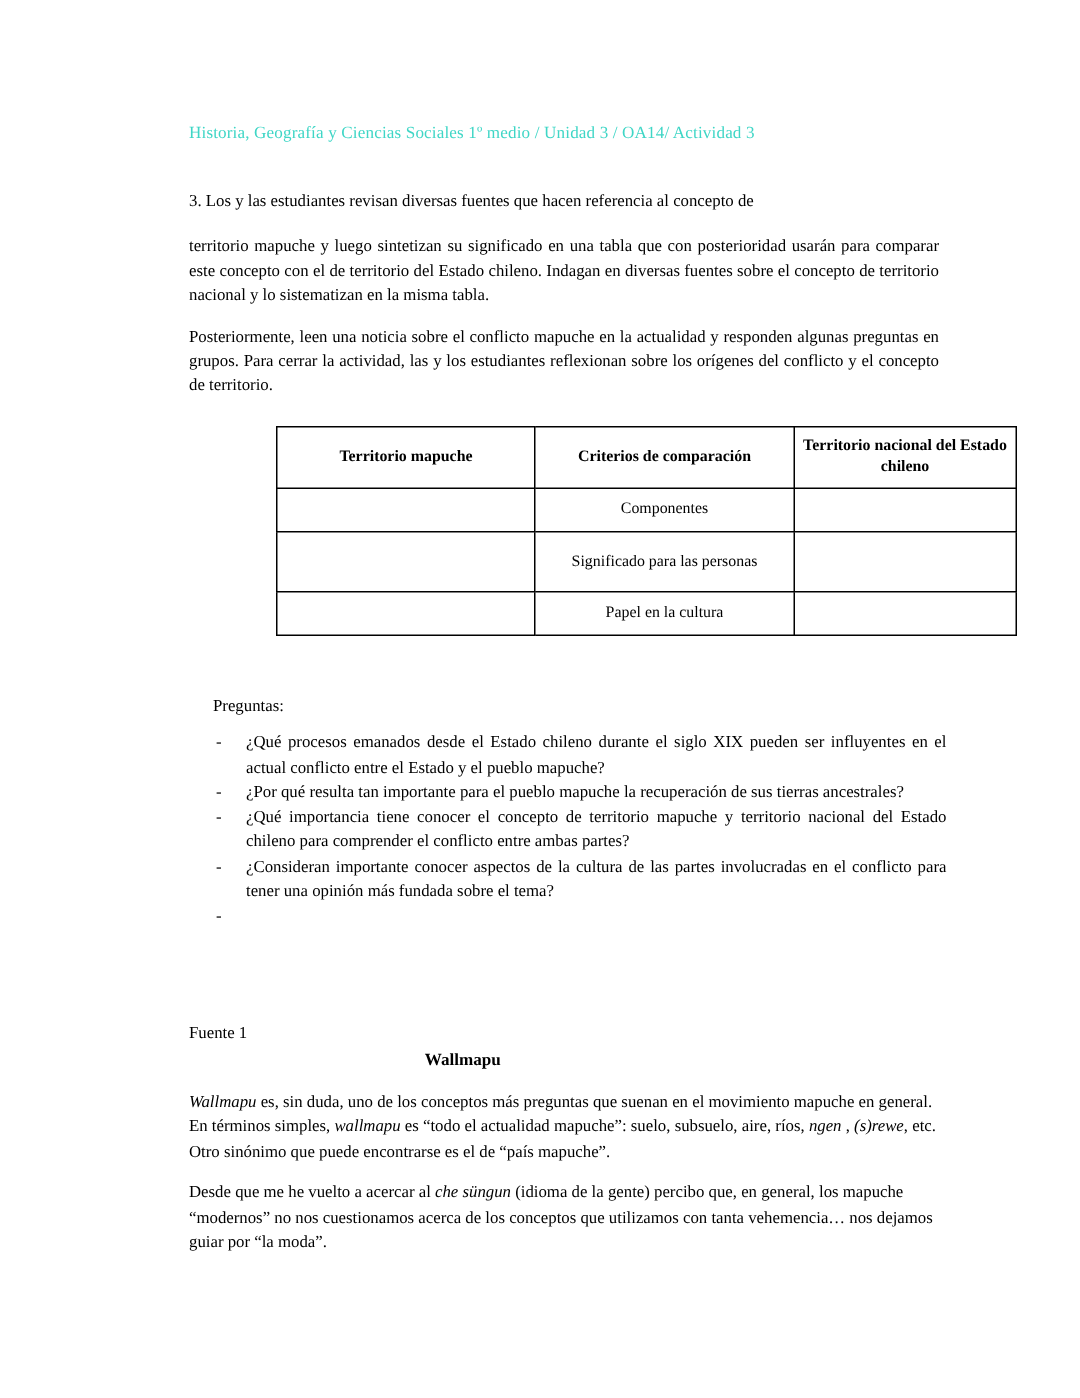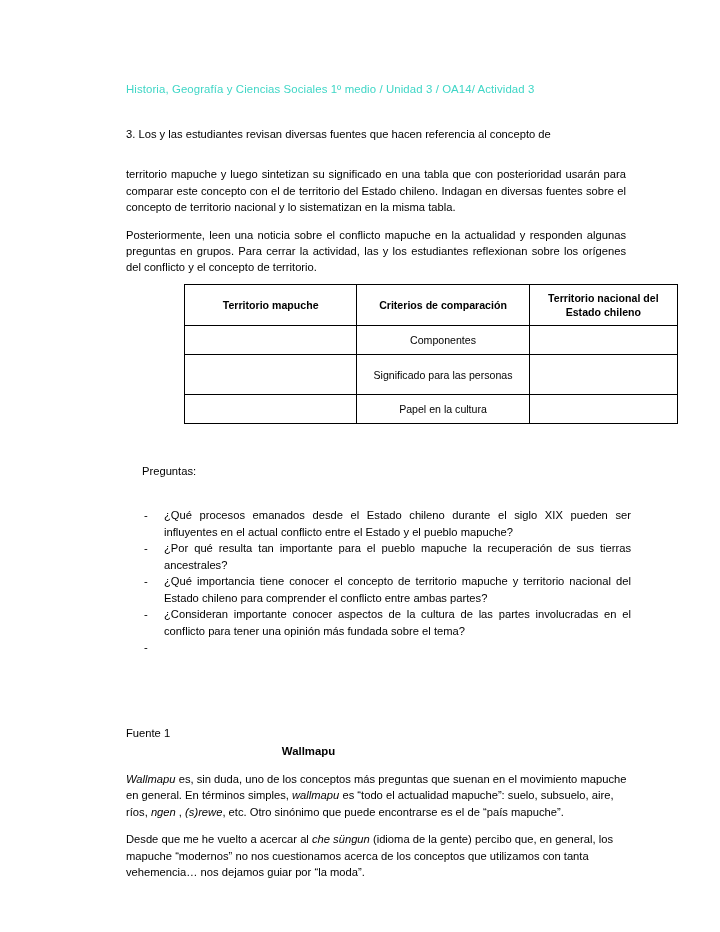--- a/index.html
+++ b/index.html
@@ -14,20 +14,21 @@
     color: #000000;
     -webkit-font-smoothing: antialiased;
   }
 
   .page {
     position: relative;
     width: 720px;
     height: 932px;
     background: #ffffff;
     overflow: hidden;
+    font-family: Liberation Serif, serif;
   }
 
   
   .doc-header {
     position: absolute;
     left: 126px;
     top: 83px;
     width: 500px;
     font-size: 11.4px;
     letter-spacing: 0.1px;
@@ -42,21 +43,21 @@
     top: 126px;
     width: 500px;
   }
 
   p.para {
     margin: 0 0 11px 0;
     font-size: 11.2px;
     line-height: 16.4px;
     text-align: justify;
   }
-  p.para.first { margin-bottom: 24px; }
+  p.para.first { margin-bottom: 14px; }
   p.para.last { margin-bottom: 0; }
 
   
   .table-wrap {
     position: absolute;
     left: 140px;
     top: 284px;
     width: 494px;
     padding-left: 44px;
   }
@@ -92,21 +93,21 @@
   
   .questions {
     position: absolute;
     left: 126px;
     top: 463px;
     width: 505px;
   }
   .questions-label {
     font-size: 11.2px;
     line-height: 16px;
-    margin-bottom: 28px;
+    margin-bottom: 8px;
     padding-left: 16px;
   }
   ul.qlist {
     list-style: none;
     margin: 0;
     padding: 0;
   }
   ul.qlist li {
     position: relative;
     padding-left: 38px;
@@ -125,21 +126,20 @@
   .fuente {
     position: absolute;
     left: 126px;
     top: 681px;
     width: 505px;
   }
   .fuente-label {
     font-size: 11.2px;
     line-height: 16px;
     margin-bottom: 4px;
-    margin-top: 44px;
   }
   .fuente-title {
     font-size: 11.4px;
     font-weight: bold;
     text-align: center;
     margin: 0 0 14px 0;
     padding-right: 140px;
   }
   .fuente p {
     margin: 0 0 11px 0;

